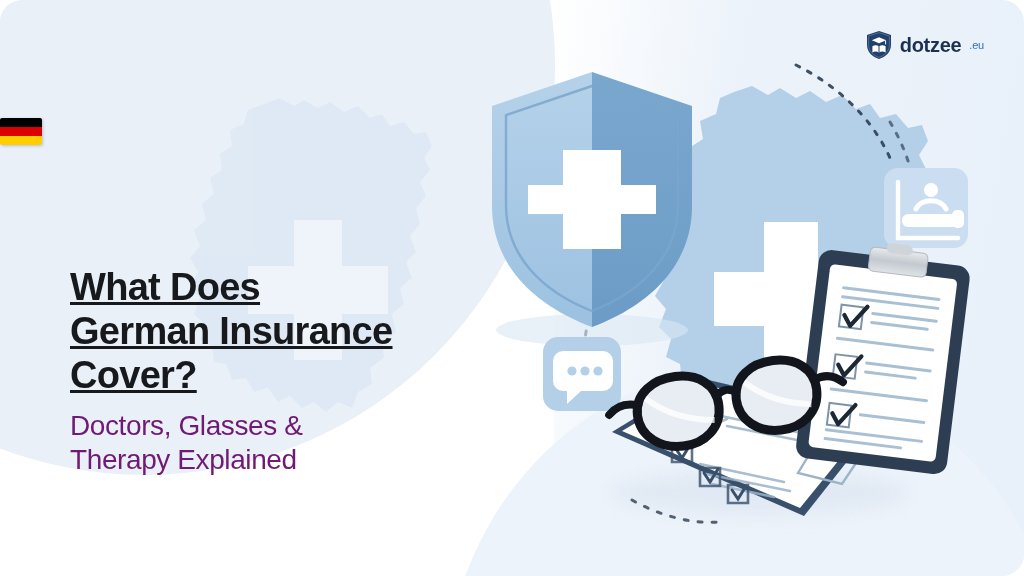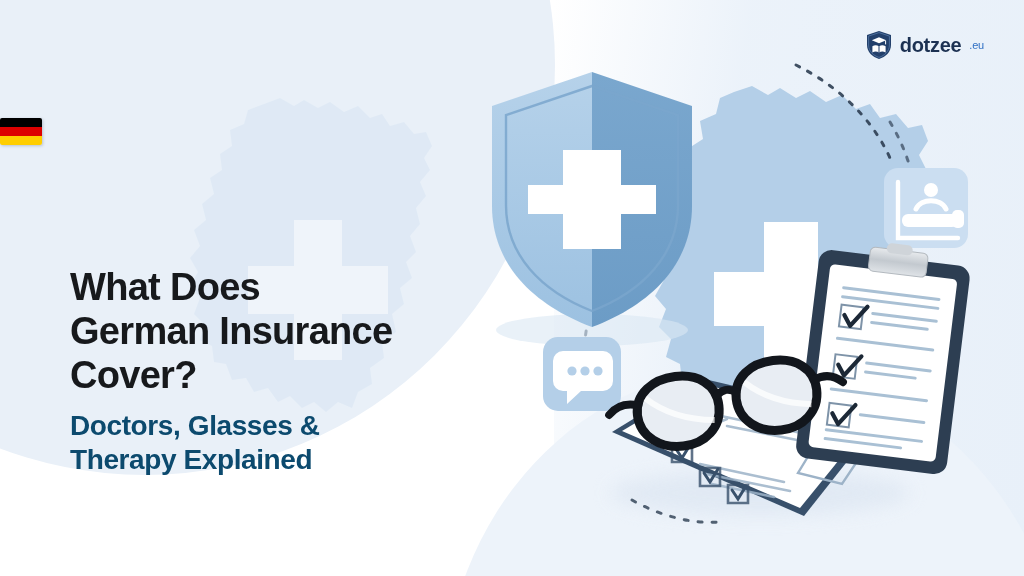--- a/index.html
+++ b/index.html
@@ -5,20 +5,21 @@
 <style>
   * { margin:0; padding:0; box-sizing:border-box; }
   html,body{
     width:1024px; height:576px; overflow:hidden;
     font-family:"Liberation Sans","DejaVu Sans",sans-serif;
     background:#ffffff;
   }
   #banner{
     position:relative; width:1024px; height:576px; overflow:hidden;
     background:#ffffff;
+    border-radius:22px;
   }
 
   
   .bg-right-wash{
     position:absolute; right:0; top:0; width:470px; height:576px;
     background:linear-gradient(100deg,rgba(233,240,248,0) 0%,rgba(232,240,249,.85) 35%,#e8f0f9 100%);
     pointer-events:none;
   }
   .bg-corner-circle{
     position:absolute; left:-265px; top:-345px;
@@ -64,26 +65,26 @@
     font-size:11px; font-weight:normal; color:#2f6fc4;
     letter-spacing:-.2px; line-height:1; margin-left:1px;
   }
 
   
   #headline{
     position:absolute; left:70px; top:265px; width:420px; z-index:6;
   }
   #headline .h-main{
     font-size:38px; font-weight:bold; line-height:1.16;
-    color:#17191c; letter-spacing:-.7px; white-space:pre-line;
+    color:#17191c; letter-spacing:-.7px; white-space:pre-line;text-decoration:underline;
   }
   #headline .h-sub{
     margin-top:12px;
-    font-size:28px; font-weight:bold; line-height:1.20;
-    color:#0c4a6e; letter-spacing:-.4px; white-space:pre-line;
+    font-size:28px; font-weight:normal; line-height:1.20;
+    color:#701a75; letter-spacing:-.4px; white-space:pre-line;
   }
 
   
   #illus{ position:absolute; left:0; top:0; width:1024px; height:576px; }
 </style>
 </head>
 <body>
 
 <div id="banner">
 

